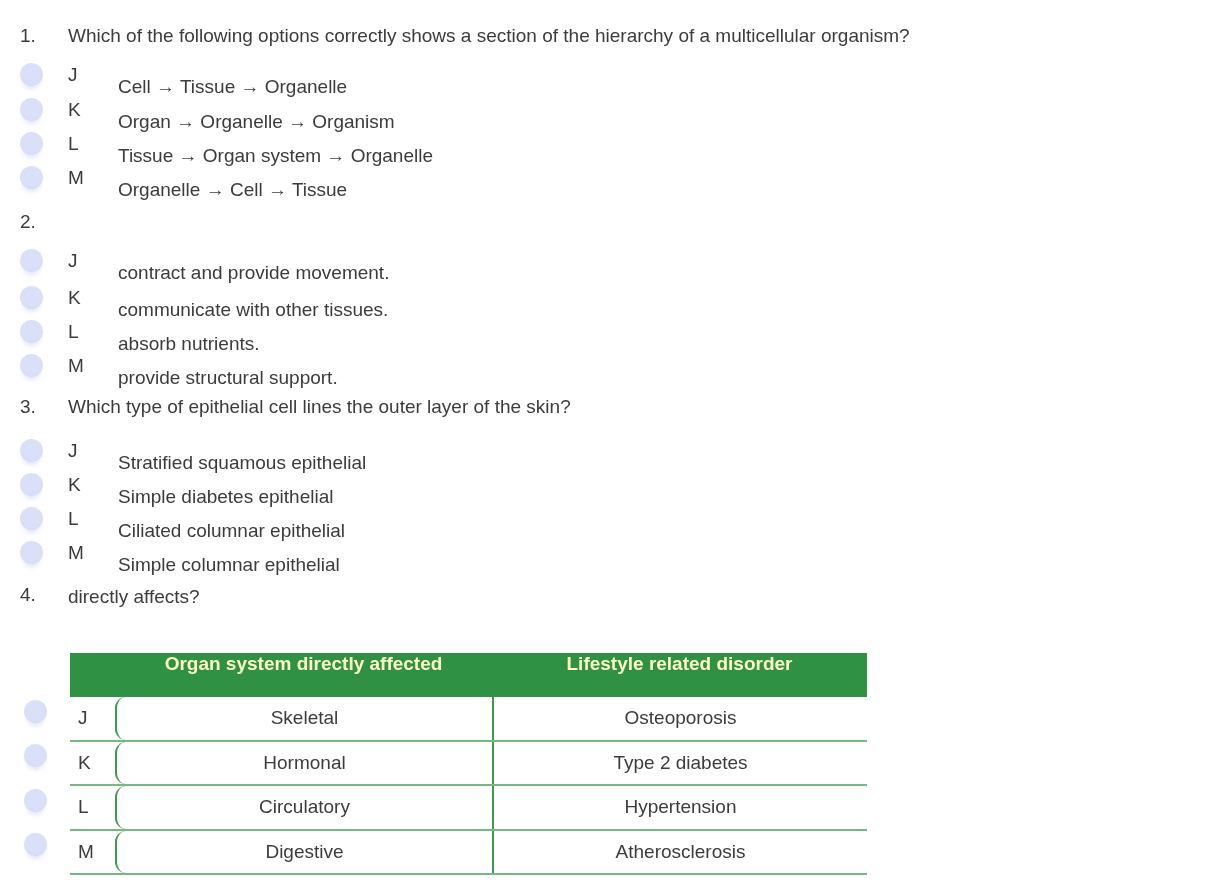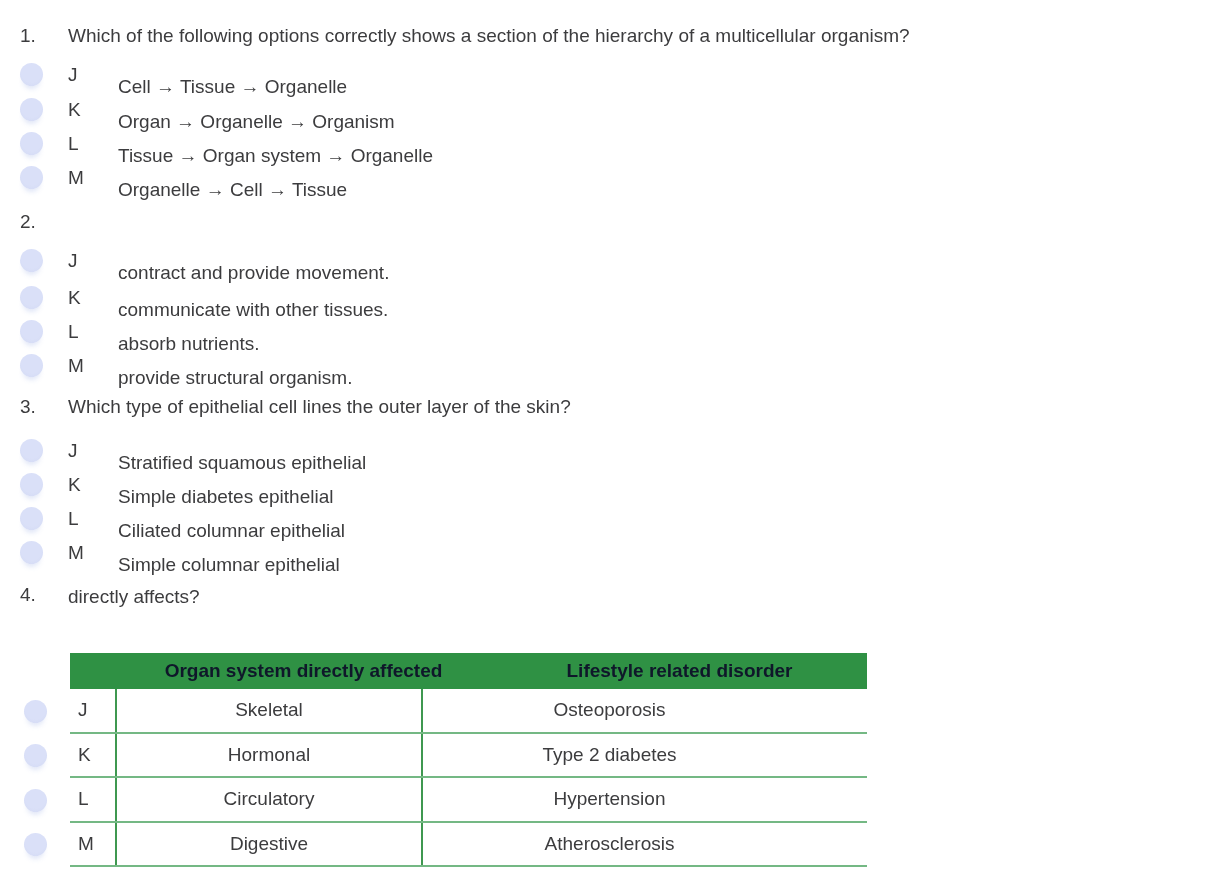--- a/index.html
+++ b/index.html
@@ -20,41 +20,41 @@
     box-shadow:0 6px 5px -3px rgba(208,216,243,0.65);
     filter:blur(0.3px);
   }
   .opt .bubble { left:20px; top:0px; }
   .opt-letter { position:absolute; left:68px; top:0; line-height:24px; }
   .opt-text   { position:absolute; left:118px; top:0; line-height:24px; white-space:nowrap;margin-top:12px; }
 
   
   .qtable { position:absolute; left:70px; top:653px; width:797px; }
   .thead {
-    display:flex; height:36px; align-items:center;
-    background:#2f9144; color:#0f172a; font-weight:700;
+    display:flex; height:44px; align-items:flex-start;
+    background:#2f9144; color:#fef9c3; font-weight:700;
   }
   .th-spacer { width:45px; }
   .th { text-align:center; white-space:nowrap; }
   .th1 { width:377px; }
   .th2 { width:375px; }
   .trow {
     display:flex; height:44.5px; box-sizing:border-box;
     border-bottom:2px solid #74b884;
   }
   .tc-letter {
     width:45px; box-sizing:border-box; padding-left:8px;
     display:flex; align-items:center;
   }
   .tc {
     box-sizing:border-box; border-left:2px solid #3f9850;
     display:flex; align-items:center; justify-content:center;
     align-self:stretch; white-space:nowrap;
   }
-  .tc-organ { width:306px; }
+  .tc-organ { width:377px;border-radius:11px; }
   .tc-dis   { width:375px; }
 </style>
 </head>
 <body>
 
 <div class="page">
 
   <div class="qnum" style="top:24px">1.</div>
   <div class="qtext" style="top:24px">Which of the following options correctly shows a section of the hierarchy of a multicellular organism?</div>
 
@@ -92,21 +92,21 @@
     <span class="opt-text">communicate with other tissues.</span>
   </div>
   <div class="opt" style="top:320px">
     <span class="bubble"></span>
     <span class="opt-letter">L</span>
     <span class="opt-text">absorb nutrients.</span>
   </div>
   <div class="opt" style="top:354px">
     <span class="bubble"></span>
     <span class="opt-letter">M</span>
-    <span class="opt-text">provide structural organism.</span>
+    <span class="opt-text">provide structural support.</span>
   </div>
 
   <div class="qnum" style="top:395px">3.</div>
   <div class="qtext" style="top:395px">Which type of epithelial cell lines the outer layer of the skin?</div>
 
   <div class="opt" style="top:439px">
     <span class="bubble"></span>
     <span class="opt-letter">J</span>
     <span class="opt-text">Stratified squamous epithelial</span>
   </div>

